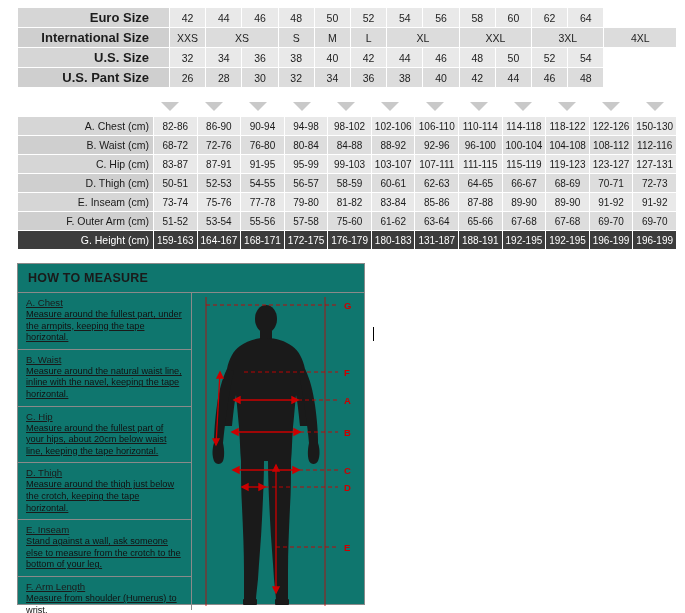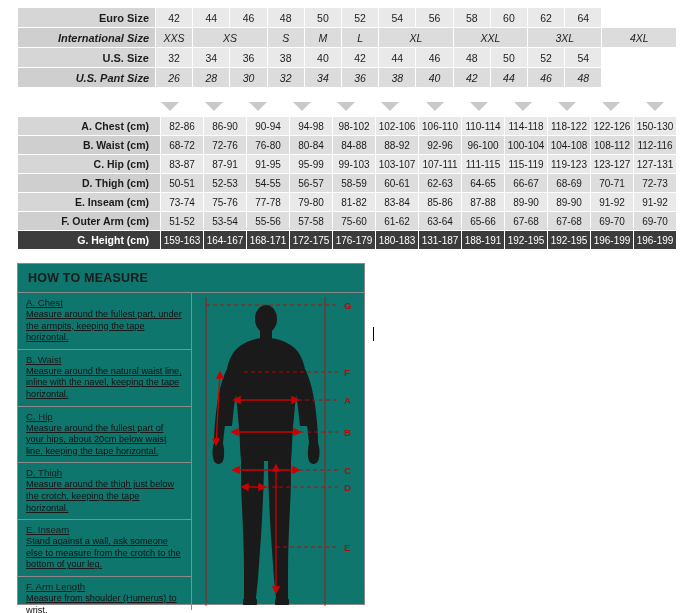--- a/index.html
+++ b/index.html
@@ -37,27 +37,27 @@
     text-align: center;
     vertical-align: middle;
     font-size: 10.5px;
     padding: 0;
     background: #e9e9e9;
     color: #1d1d1d;
   }
   table.sizes td.rowhead {
     background: #d6d6d6;
     text-align: right;
-    padding-right: 6px;
+    padding-right: 20px;
     font-weight: bold;
-    font-size: 11px;
+    font-size: 13px;
     width: 131px;
     white-space: nowrap;
   }
-  table.sizes tr.alt td { background: #dcdcdc; font-style: italic; }
+  table.sizes tr.alt td { background: #dcdcdc; }
   table.sizes tr.alt td.rowhead { background: #cfcfcf; }
 
   
   .arrowrow {
     position: absolute;
     left: 17px;
     top: 95px;
     width: 660px;
     height: 22px;
   }
@@ -94,22 +94,22 @@
     height: 18px;
     text-align: center;
     vertical-align: middle;
     font-size: 10px;
     padding: 0;
     background: #e9e9e9;
   }
   table.meas td.rowhead {
     background: #d6d6d6;
     text-align: right;
-    padding-right: 11px;
-    font-weight: bold;
+    padding-right: 4px;
+    font-weight: normal;
     font-size: 10.5px;
     width: 131px;
     white-space: nowrap;
   }
   table.meas tr.alt td { background: #dddddd; }
   table.meas tr.alt td.rowhead { background: #cfcfcf; }
   table.meas tr.last td { background: #3c3c3c; color: #ffffff; }
   table.meas tr.last td.rowhead { background: #3c3c3c; color: #ffffff; }
 
   

